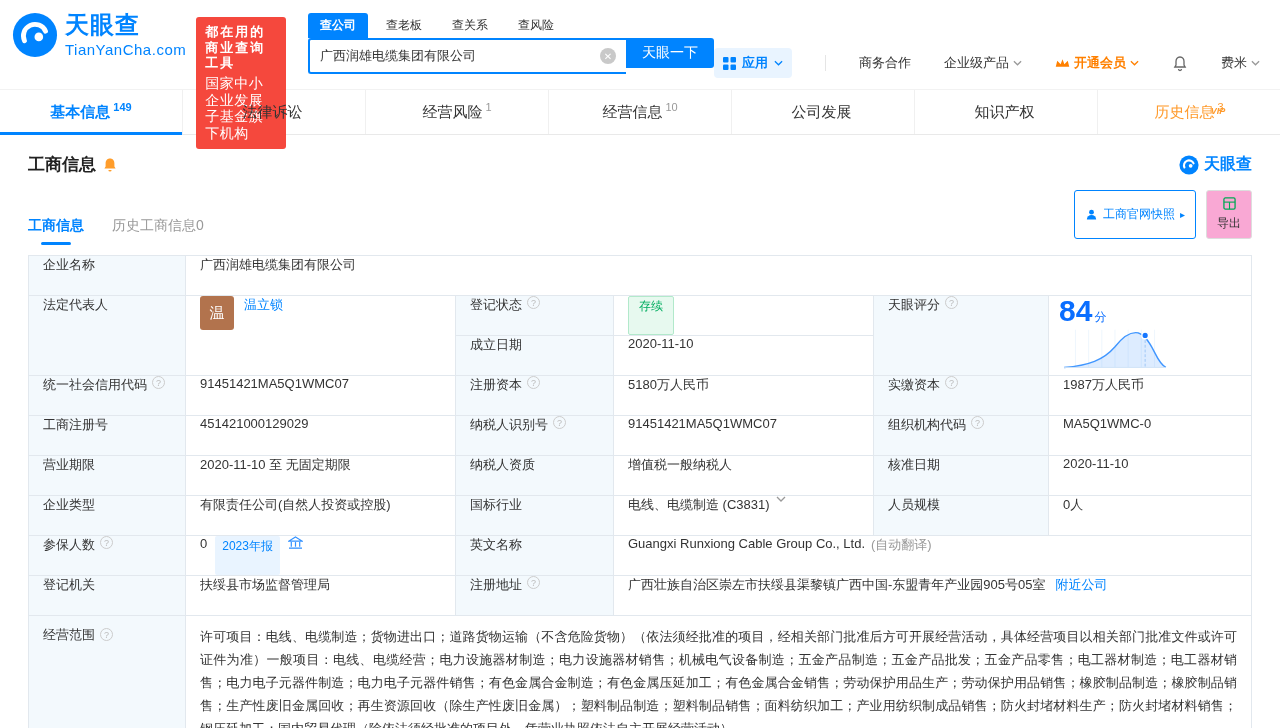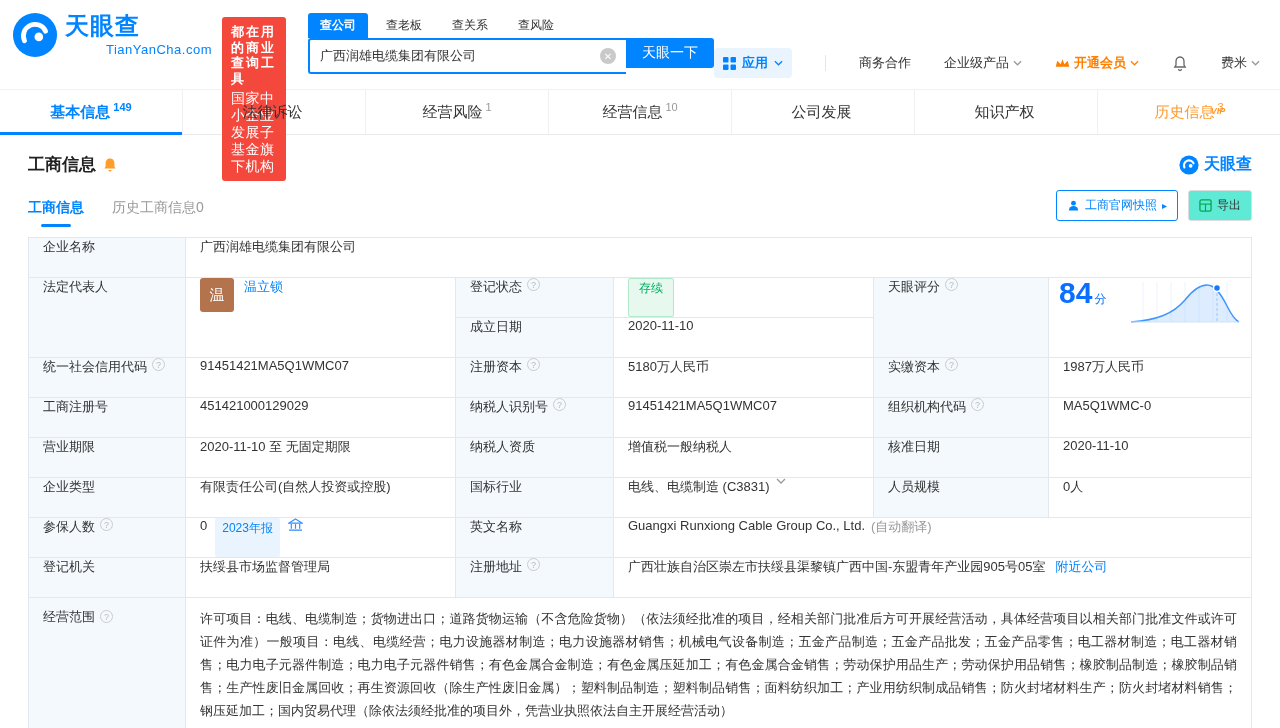--- a/index.html
+++ b/index.html
@@ -5,21 +5,21 @@
   * { box-sizing: border-box; }
   html,body { margin:0; padding:0; background:#fff; }
   body { font-family:"Liberation Sans","DejaVu Sans",sans-serif; }
   .page { width:1280px; height:728px; background:#fff; overflow:hidden; position:relative; }
 
   
   .header { display:flex; align-items:flex-start; padding:12px 20px 0 12px; height:90px; border-bottom:1px solid #f2f2f2; }
   .logo { display:flex; align-items:center; gap:7px; cursor:pointer; }
   .logo-text-col { display:flex; flex-direction:column; }
   .logo-title { font-size:24px; font-weight:bold; color:#0084ff; line-height:1; letter-spacing:1px; }
-  .logo-domain { font-size:13px; color:#0084ff; margin-top:4px; letter-spacing:.5px;margin-left:41px; }
+  .logo-domain { font-size:15px; color:#0084ff; margin-top:4px; letter-spacing:.5px; }
   .banner { background:#f5483d; color:#fff; margin-left:10px; margin-top:5px; padding:7px 9px; border-radius:3px; }
   .banner-l1 { font-size:13px; font-weight:bold; letter-spacing:2px; line-height:1.2; }
   .banner-l2 { font-size:14px; margin-top:4px; letter-spacing:.5px; line-height:1.2; }
 
   .search-area { margin-left:22px; }
   .search-tabs { display:flex; align-items:flex-end; gap:6px; height:26px; }
   .search-tab { font-size:12px; color:#333; padding:4px 12px; cursor:pointer; }
   .search-tab.active { background:#0084ff; color:#fff; border-radius:3px 3px 0 0; font-weight:bold; }
   .search-row { display:flex; }
   .search-box { width:318px; height:36px; border:2px solid #0084ff; border-right:none; border-radius:3px 0 0 3px; display:flex; align-items:center; background:#fff; }
@@ -52,37 +52,37 @@
   .section-title { font-size:17px; font-weight:bold; color:#222; }
   .bell-wrap { margin-left:6px; display:flex; }
   .watermark { margin-left:auto; display:flex; align-items:center; gap:5px; color:#0084ff; font-weight:bold; font-size:16px; }
 
   .subtabs { display:flex; align-items:flex-end; margin-top:14px; }
   .subtab { font-size:14px; color:#999; margin-right:28px; cursor:pointer; padding-bottom:10px; position:relative; }
   .subtab.active { color:#0084ff; font-weight:bold; }
   .subtab.active::after { content:""; position:absolute; bottom:0; left:50%; transform:translateX(-50%); width:30px; height:3px; background:#0084ff; border-radius:2px; }
   .head-btns { margin-left:auto; display:flex; gap:10px; padding-bottom:6px; }
   .btn-outline-blue { display:flex; align-items:center; gap:5px; border:1px solid #0084ff; color:#0084ff; background:#fff; font-size:12px; padding:6px 10px; border-radius:3px; cursor:pointer; font-family:inherit; }
-  .btn-outline-gray { display:flex; align-items:center; gap:5px; border:1px solid #ddd; color:#333; background:#5eead4; font-size:12px; padding:6px 10px; border-radius:3px; cursor:pointer; font-family:inherit; }
+  .btn-outline-gray { display:flex; align-items:center; gap:5px; border:1px solid #ddd; color:#333; background:#f9a8d4; font-size:12px; padding:6px 10px; border-radius:3px; cursor:pointer; font-family:inherit;flex-direction:column; }
   .btn-arrow { font-size:10px; }
 
   
   .biz-table { margin-top:10px; display:grid; grid-template-columns:157px 270px 158px 260px 175px 1fr; grid-template-rows:repeat(9,40px) auto; border-top:1px solid #e2e8ee; border-left:1px solid #e2e8ee; font-size:13px; color:#333; }
   .cell { border-right:1px solid #e2e8ee; border-bottom:1px solid #e2e8ee; padding:0 14px; display:flex; background:#fff; overflow:hidden; }
   .cell.lbl { background:#f3f9fd; color:#333; }
   .link { color:#0084ff; cursor:pointer; text-decoration:none; }
   .help { display:inline-flex; width:13px; height:13px; border:1px solid #ccc; border-radius:50%; color:#bbb; font-size:9px; align-items:center; justify-content:center; margin-left:5px; flex:none; }
   .help::after { content:"?"; }
   .status-chip { background:#e7f9ef; color:#00ad60; border:1px solid #b2e9cb; padding:1px 10px; border-radius:2px; font-size:12px; }
   .avatar { width:34px; height:34px; background:#b2734d; color:#fff; display:flex; align-items:center; justify-content:center; font-size:15px; border-radius:3px; margin-right:10px; flex:none; cursor:pointer; }
   .badge-blue { background:#e9f4ff; color:#0084ff; font-size:12px; padding:2px 7px; border-radius:2px; margin-left:8px; cursor:pointer; }
   .note { color:#999; margin-left:6px; }
   .chev { margin-left:6px; display:inline-flex; cursor:pointer; }
   .scope-cell { padding:9px 14px; line-height:23px; text-align:justify; display:block; }
-  .score-cell { justify-content:space-between; padding:0 10px; }
+  .score-cell { justify-content:space-between; padding:0 10px;flex-direction:column; }
   .score-left { display:flex; align-items:baseline; }
   .score-num { color:#0a6eff; font-weight:bold; font-size:30px; line-height:1; }
   .score-unit { color:#0a6eff; font-size:12px; margin-left:2px; }
 </style>
 </head>
 <body>
 
 <div class="page">
 
   <div class="header">

